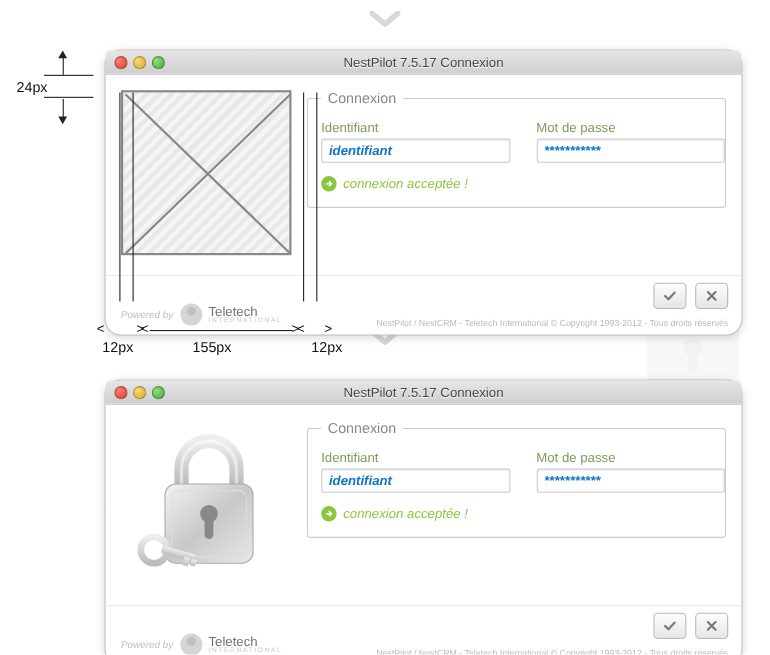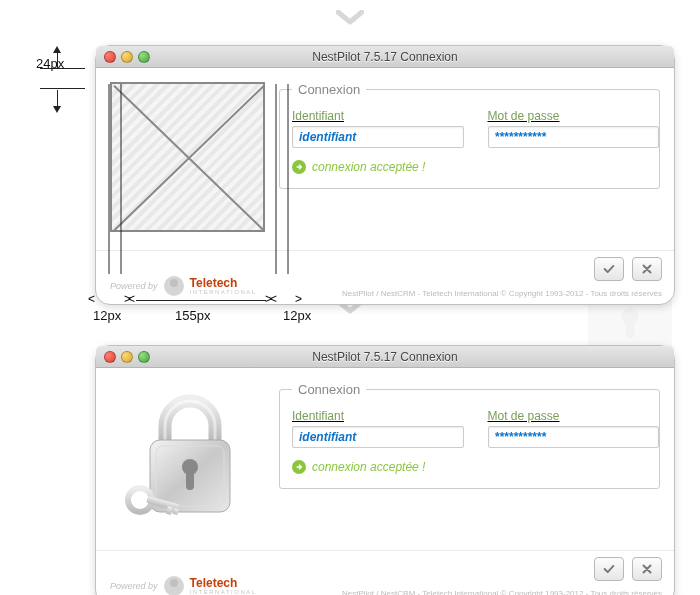--- a/index.html
+++ b/index.html
@@ -98,21 +98,20 @@
     }
     legend {
       font-size: 13px;
       color: #888;
       padding: 0 6px;
     }
     .fields-row {
       display: flex;
       gap: 24px;
       margin-top: 2px;
-      text-decoration: underline;
     }
     .field { flex: 1; }
     .field-label {
       font-size: 12px;
       color: #7a9e5a;
       margin-bottom: 3px;
     }
     .input {
       border: 1px solid #ccc;
       border-radius: 2px;
@@ -183,21 +182,21 @@
       position: relative;
     }
     .tele-logo::before {
       content: '';
       position: absolute;
       width: 8px; height: 8px; border-radius: 50%;
       background: #c0c0c0;
       top: 3px; left: 6px;
     }
     .tele-text { line-height: 1; }
-    .tele-main { font-size: 12px; font-weight: bold; color: #c2410c; font-style: normal; }
+    .tele-main { font-size: 12px; font-weight: normal; color: #737373; font-style: normal; }
     .tele-sub { font-size: 6px; letter-spacing: 1.5px; color: #c8c8c8; font-style: normal; }
     .copyright {
       font-size: 8px;
       color: #bbb;
       text-align: right;
       padding: 0 12px 6px 0;
     }
     .ann-label {
       position: absolute;
       font-size: 13px;
@@ -248,21 +247,21 @@
       <path d="M2 2 L14 12 L26 2" fill="none" stroke="#d8d8d8" stroke-width="5" stroke-linecap="round" stroke-linejoin="round"></path>
     </svg>
 </div>
 <div class="chevron chevron-double">
   <svg width="28" height="28" viewBox="0 0 28 28">
     <path d="M3 3 L14 12 L25 3" fill="none" stroke="#d8d8d8" stroke-width="5" stroke-linecap="round" stroke-linejoin="round"></path>
     <path d="M3 14 L14 23 L25 14" fill="none" stroke="#d8d8d8" stroke-width="5" stroke-linecap="round" stroke-linejoin="round"></path>
   </svg>
 </div>
 
-<span class="ann-label" style="left:15px; top:56px;margin-left:21px;">24px</span>
+<span class="ann-label" style="left:15px; top:72px;">24px</span>
 <div class="ann-line" style="left:57px; top:50px; width:1px; height:18px;"></div>
 <div class="ann-arrow-v ann-up" style="left:53px; top:46px;"></div>
 <div class="ann-line" style="left:57px; top:90px; width:1px; height:18px;"></div>
 <div class="ann-arrow-v ann-down" style="left:53px; top:106px;"></div>
 <div class="ann-line" style="left:40px; top:68px; width:45px; height:1px;"></div>
 <div class="ann-line" style="left:40px; top:88px; width:45px; height:1px;"></div>
 
 <div class="window window-top">
   <div class="titlebar">
     <div class="traffic">

